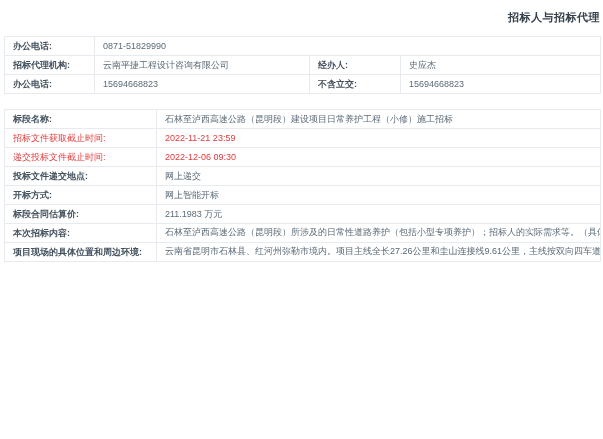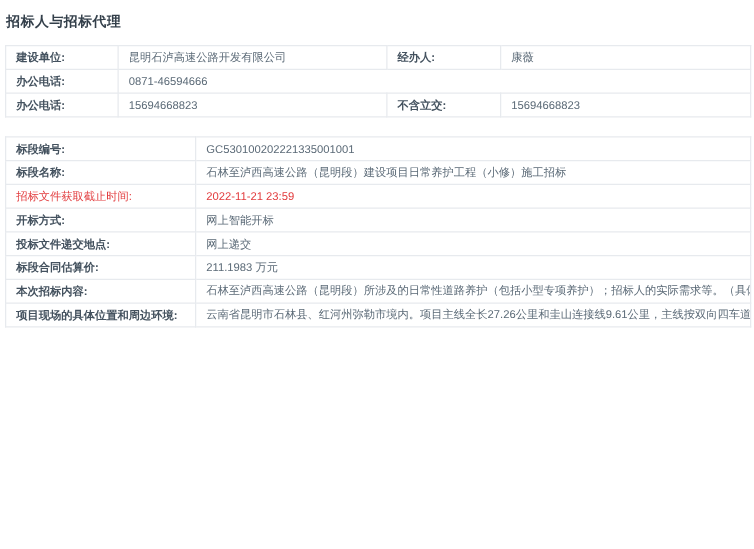--- a/index.html
+++ b/index.html
@@ -3,21 +3,21 @@
 <meta charset="utf-8">
 <style>
   html,body{margin:0;padding:0;}
   body{
     width:603px;height:439px;overflow:hidden;background:#ffffff;
     font-family:"Liberation Sans","DejaVu Sans",sans-serif;
   }
   .page{padding:7px 3px 0 4px;}
   .section-title{
     font-size:11px;font-weight:bold;color:#333f4a;
-    margin:3px 0 11px 1px;letter-spacing:.5px;
+    margin:3px 0 11px 1px;letter-spacing:.5px;text-align:right;
   }
   table.tbl{
     border-collapse:collapse;table-layout:fixed;width:596px;
     margin:0 0 15px 0;
   }
   table.tbl td{
     border:1px solid #e7eaee;
     font-size:9px;height:18px;padding:0 8px;
     vertical-align:middle;overflow:hidden;white-space:nowrap;
   }
@@ -38,65 +38,65 @@
   <div class="section-title">招标人与招标代理</div>
 
   <table class="tbl">
     <colgroup>
       <col style="width:90px">
         <col style="width:215px">
         <col style="width:91px">
         <col style="width:200px">
     </colgroup>
     <tbody>
-        <tr>
-      <td class="lbl">建设单位:</td>
-      <td class="val">昆明石泸高速公路开发有限公司</td>
-      <td class="lbl">经办人:</td>
-      <td class="val">康薇</td>
+    <tr>
+      <td class="lbl">办公电话:</td>
+      <td class="val" colspan="3">0871-51829990</td>
     </tr>
     <tr>
-      <td class="lbl">办公电话:</td>
-      <td class="val" colspan="3">0871-46594666</td>
+      <td class="lbl">招标代理机构:</td>
+      <td class="val">云南平捷工程设计咨询有限公司</td>
+      <td class="lbl">经办人:</td>
+      <td class="val">史应杰</td>
     </tr>
     <tr>
       <td class="lbl">办公电话:</td>
       <td class="val">15694668823</td>
       <td class="lbl">不含立交:</td>
       <td class="val">15694668823</td>
     </tr>
   </tbody>
     </table>
 
 
   <table class="tbl">
     <colgroup>
       <col style="width:152px">
         <col style="width:444px">
     </colgroup>
     <tbody>
-        <tr>
-      <td class="lbl">标段编号:</td>
-      <td class="val">GC530100202221335001001</td>
-    </tr>
     <tr>
       <td class="lbl">标段名称:</td>
       <td class="val">石林至泸西高速公路（昆明段）建设项目日常养护工程（小修）施工招标</td>
     </tr>
     <tr>
       <td class="lbl red">招标文件获取截止时间:</td>
       <td class="val red">2022-11-21 23:59</td>
     </tr>
     <tr>
-      <td class="lbl">开标方式:</td>
-      <td class="val">网上智能开标</td>
+      <td class="lbl red">递交投标文件截止时间:</td>
+      <td class="val red">2022-12-06 09:30</td>
     </tr>
     <tr>
       <td class="lbl">投标文件递交地点:</td>
       <td class="val">网上递交</td>
+    </tr>
+    <tr>
+      <td class="lbl">开标方式:</td>
+      <td class="val">网上智能开标</td>
     </tr>
     <tr>
       <td class="lbl">标段合同估算价:</td>
       <td class="val">211.1983 万元</td>
     </tr>
     <tr>
       <td class="lbl">本次招标内容:</td>
       <td class="val para">石林至泸西高速公路（昆明段）所涉及的日常性道路养护（包括小型专项养护）；招标人的实际需求等。（具体的工作范围招标人在项目实施过程中可根据项目具体情况进行调整，中标人需配合招标人工作且不得以此作为索赔、调整价格的理由），项目主线全长27.26公里和圭山连接线9.61公里，主线按双向四车道高速公路标准建设，设计速度100km/h,路基宽度26米，桥梁15075.16m（单幅）/18座（含立交区主线桥），其中大桥14664.1m（单幅）/14座，中桥411.06m/4座，隧道6334m（单洞）/2座，互通立交3处，分离式立体交叉2处，天桥3座，通道9座（不含立交），涵洞22道（不含立交），停车区1处，加水站1处（与停车区合建），变电站2处。具体包括但不限于：（1）日常性道路养护：①日常养护工程：包括路基、路面、桥涵、隧道所涉及的主体及附属工程等；沿线绿化、沿线管理用房区域内涉及的道路及绿化等;②沿线绿化：包括全路段及沿线设施涉及绿化项目的除虫、除草、施肥、修剪、防冻、景观、移栽、被损被毁等;③小型专项养护：道路交工至缺陷责任期内，非因项目建设施工质量及设计缺陷而造成的专项维护及修复，缺陷外的小型专项维护及修复；小型专项工程新增等。（2）具体工作内容以招标人提供的工程量清单以及招标人的实际需求为准。</td>
     </tr>
     <tr>

